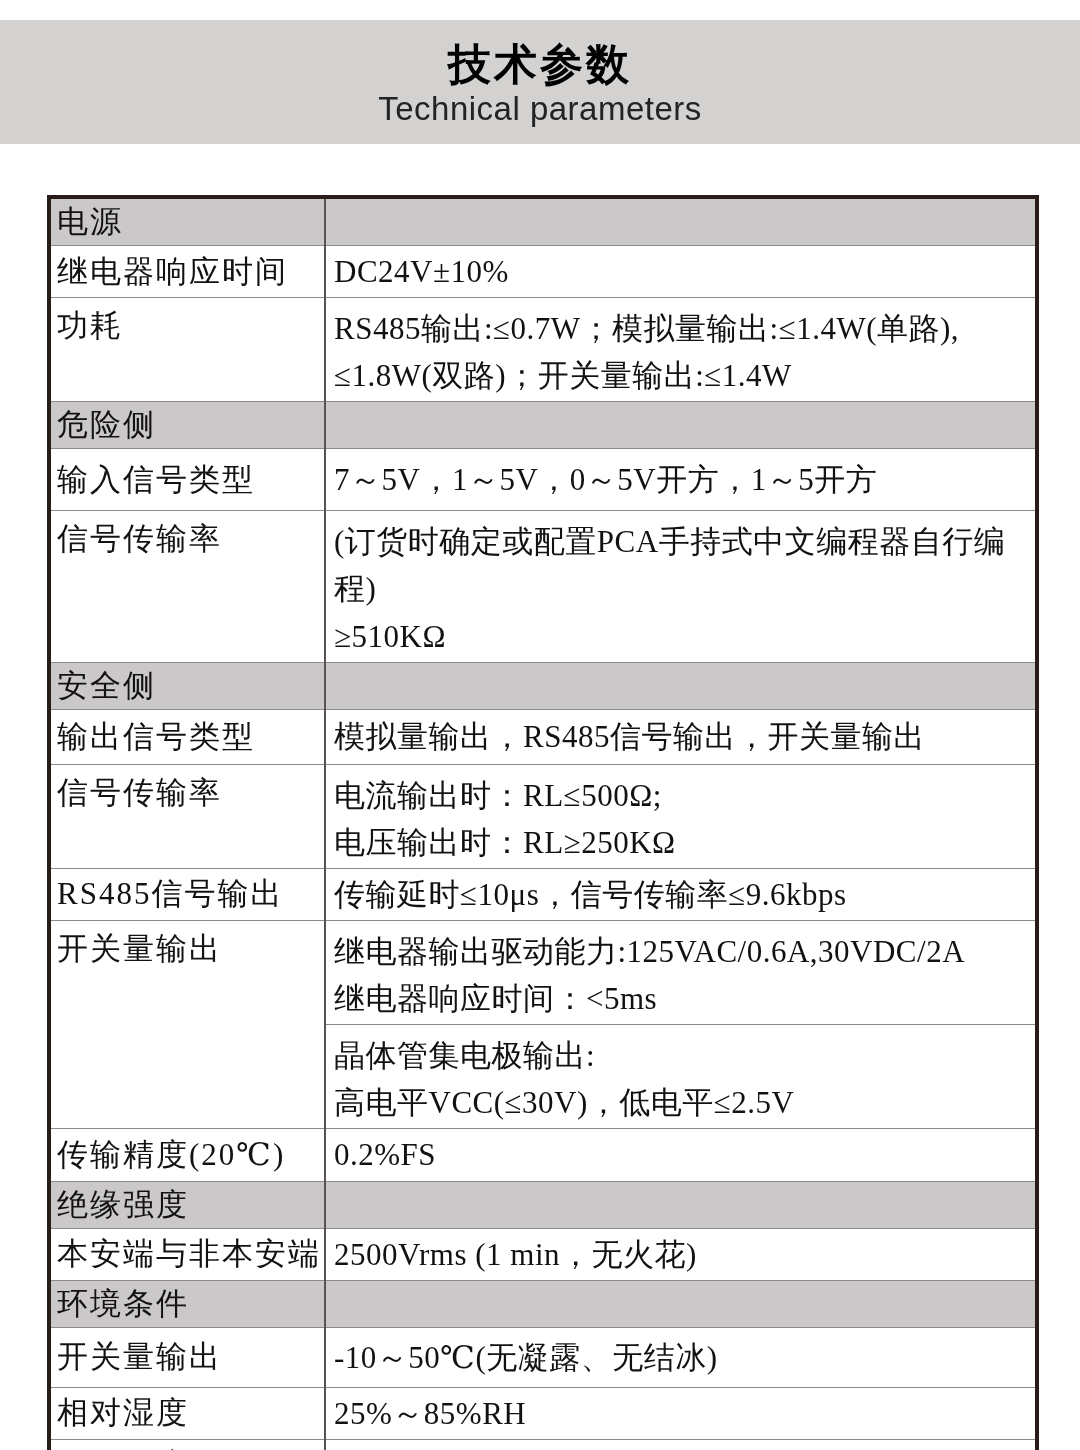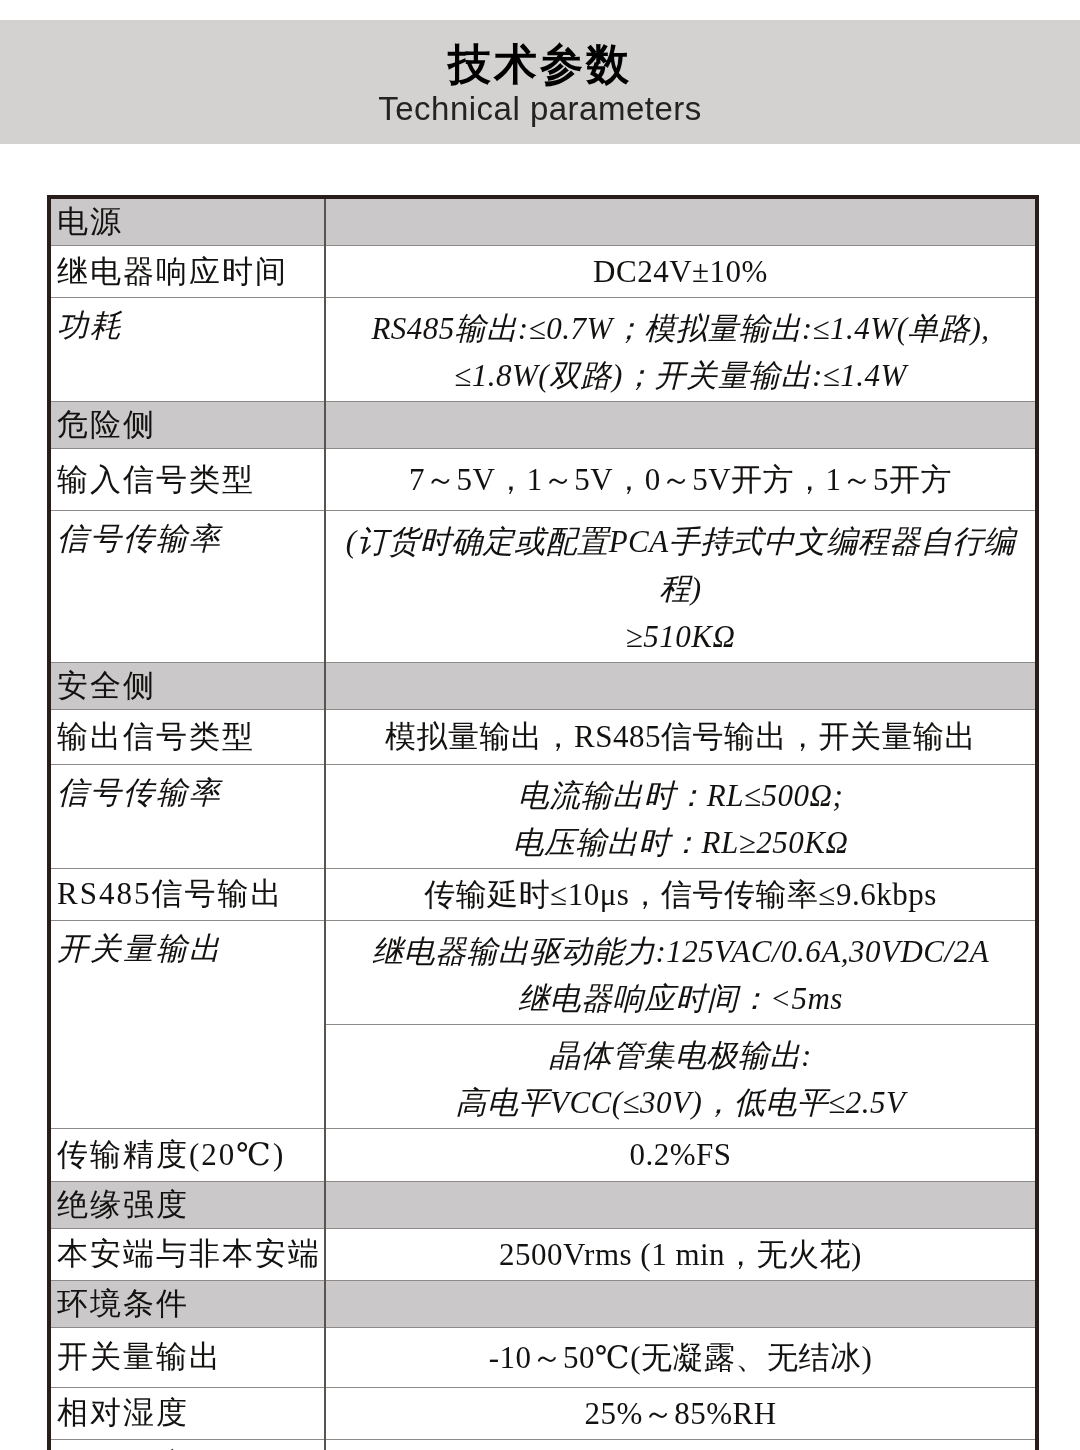--- a/index.html
+++ b/index.html
@@ -59,26 +59,25 @@
     white-space: nowrap;
     letter-spacing: 2px;
     padding-left: 6px;
     border-right: 2px solid #5a5450;
     margin-left: 32px;
   }
   .spec-table td.val {
     white-space: pre-line;
     line-height: 1.52;
     letter-spacing: 0.5px;
-    text-align: center;
   }
   tr.section th, tr.section td {
     background: #cac8c9;
   }
-  tr.multi th, tr.multi td { vertical-align: top; padding-top: 7px; font-style: italic; }
+  tr.multi th, tr.multi td { vertical-align: top; padding-top: 7px; }
 </style>
 </head>
 <body>
 
 <div class="header-band">
   <div class="page-title">技术参数</div>
   <div class="page-subtitle">Technical parameters</div>
 </div>
 
 <table class="spec-table">

